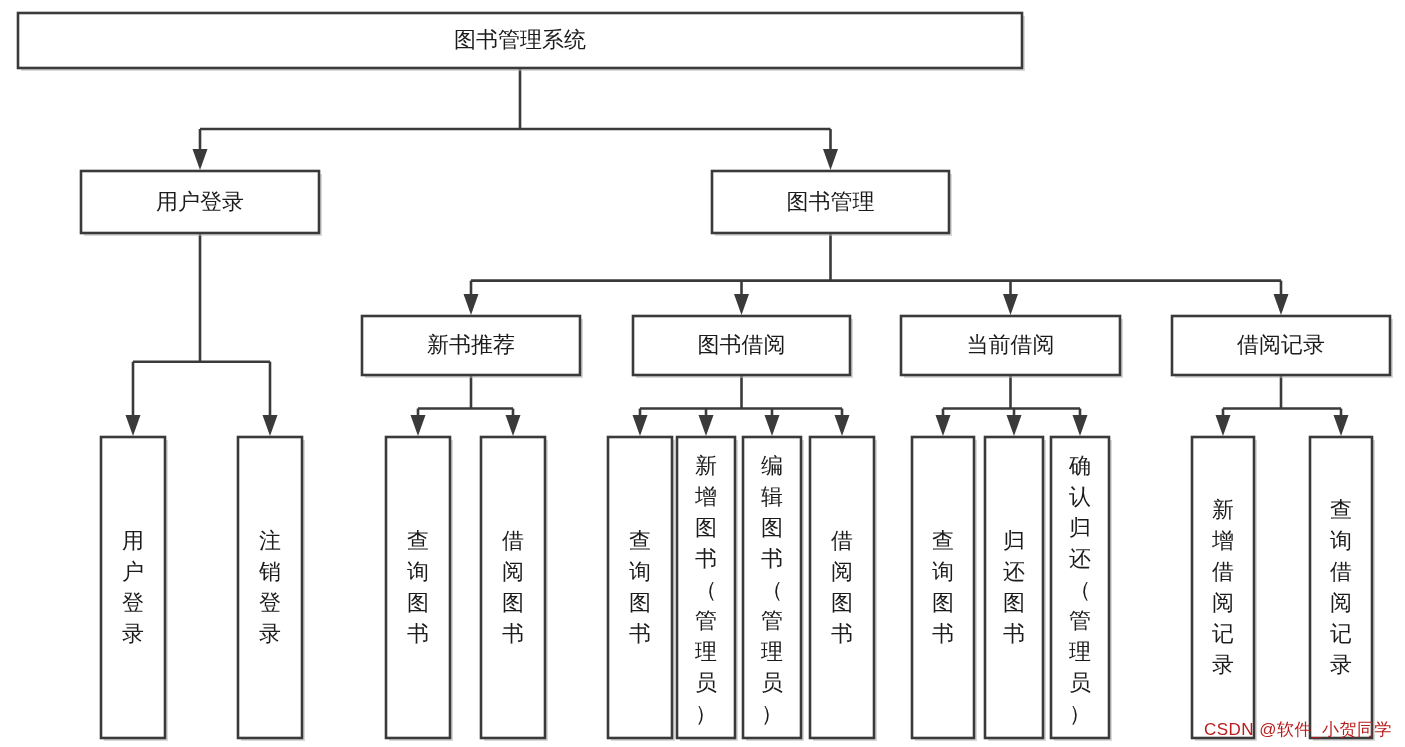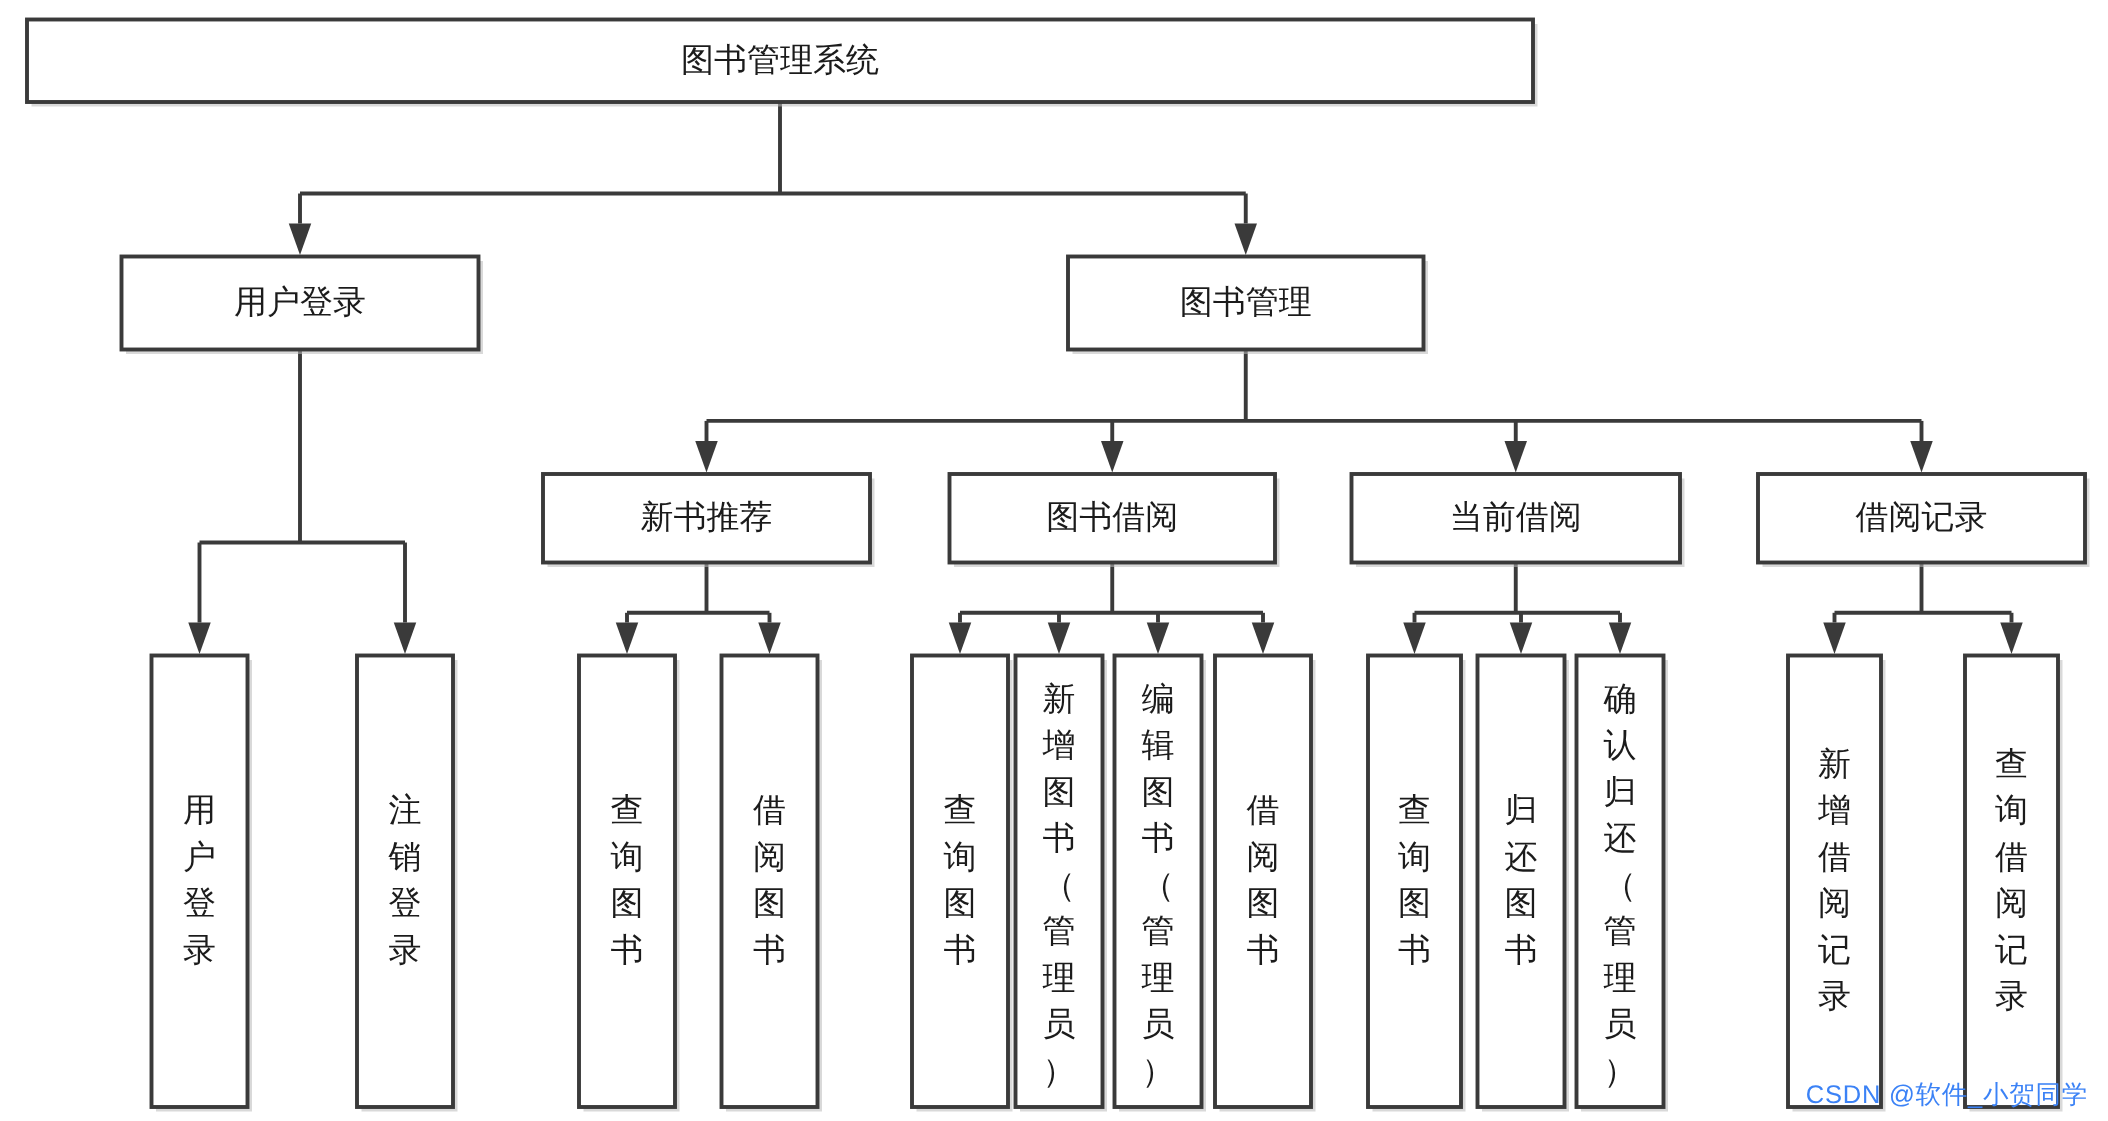--- a/index.html
+++ b/index.html
@@ -59,21 +59,21 @@
     font-size: 22px;
     fill: #1b1b1b;
     text-anchor: middle;
   }
   .watermark {
     position: absolute;
     right: 8px;
     bottom: 6px;
     font-family: "Liberation Sans", "DejaVu Sans", sans-serif;
     font-size: 17px;
-    color: #3b82f6;
+    color: #b91c1c;
     letter-spacing: 0.5px;
     white-space: nowrap;
     user-select: none;
   }
 </style>
 </head>
 <body>
 
 <div id="diagram-root">
   <svg id="tree-svg" viewBox="0 0 1405 747">

